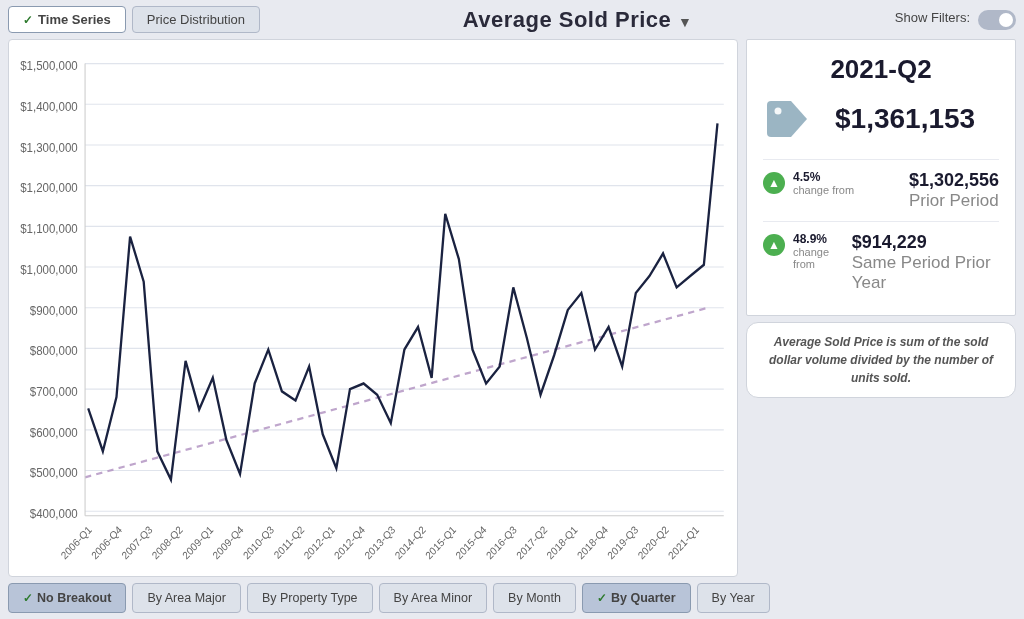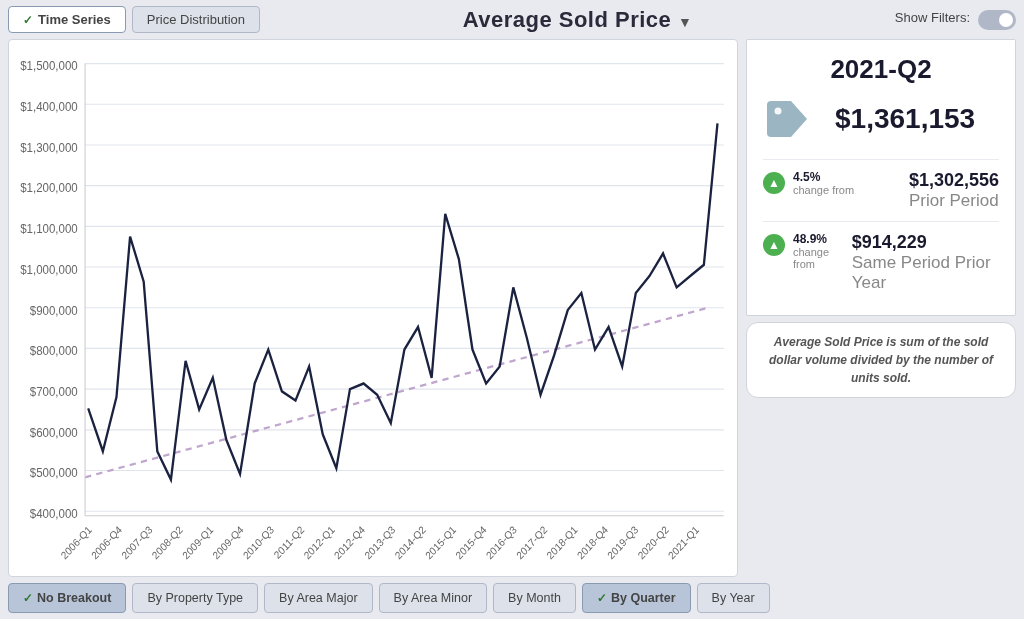--- a/index.html
+++ b/index.html
@@ -419,24 +419,24 @@
       </div>
     </div>
   </div>
 
   <div class="bottom-bar">
     <button class="breakout-btn active">
       <span class="check-icon">✓</span>
       <span>No Breakout</span>
     </button>
     <button class="breakout-btn">
+      <span>By Area Major</span>
+    </button>
+    <button class="breakout-btn">
       <span>By Property Type</span>
-    </button>
-    <button class="breakout-btn">
-      <span>By Area Major</span>
     </button>
     <button class="breakout-btn">
       <span>By Area Minor</span>
     </button>
     <button class="breakout-btn">
       <span>By Month</span>
     </button>
     <button class="breakout-btn active">
       <span class="check-icon">✓</span>
       <span>By Quarter</span>

